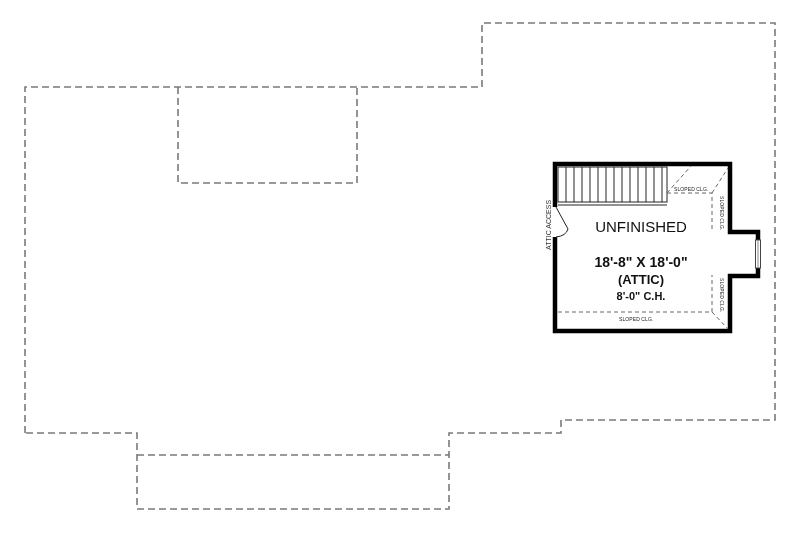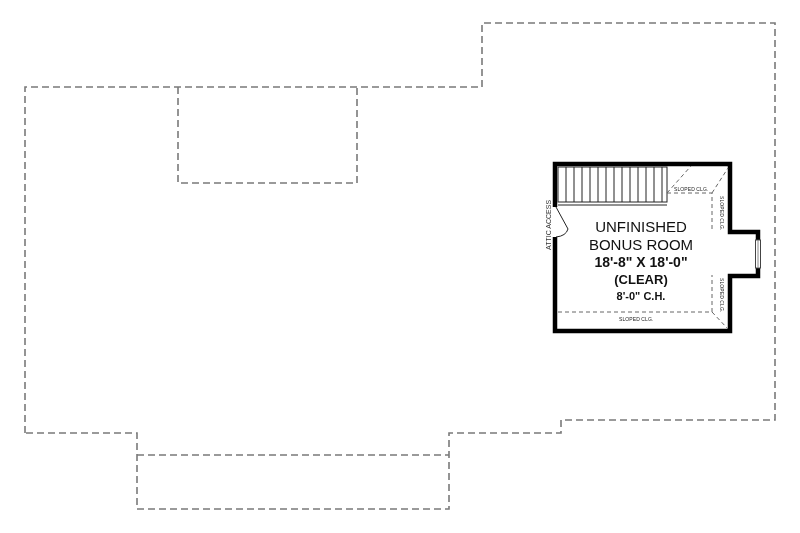--- a/index.html
+++ b/index.html
@@ -64,23 +64,22 @@
     <polyline points="667,193 712,193 712,232"></polyline>
     <line x1="667" y1="193" x2="691" y2="166"></line>
     <line x1="712" y1="193" x2="728" y2="168"></line>
     <polyline points="558,312 712,312 712,275"></polyline>
     <line x1="712" y1="312" x2="728" y2="329"></line>
   </g>
 </svg>
 
 <div class="lbl room-title">
   <div>UNFINISHED</div>
-  <div>BONUS ROOM</div>
 </div>
 <div class="lbl room-dim">18'-8" X 18'-0"</div>
-<div class="lbl room-clear">(CLEAR)</div>
+<div class="lbl room-clear">(ATTIC)</div>
 <div class="lbl room-ch">8'-0" C.H.</div>
 
 <div class="lbl small" style="left:674px; top:186px;">SLOPED CLG.</div>
 <div class="lbl small rot90" style="left:725px; top:196px;">SLOPED CLG.</div>
 <div class="lbl small rot90" style="left:725px; top:278px;">SLOPED CLG.</div>
 <div class="lbl small" style="left:619px; top:316px;">SLOPED CLG.</div>
 <div class="lbl rot" style="left:545px; top:250px; font-size:7px; color:#333;">ATTIC ACCESS</div>
 
 </body></html>

